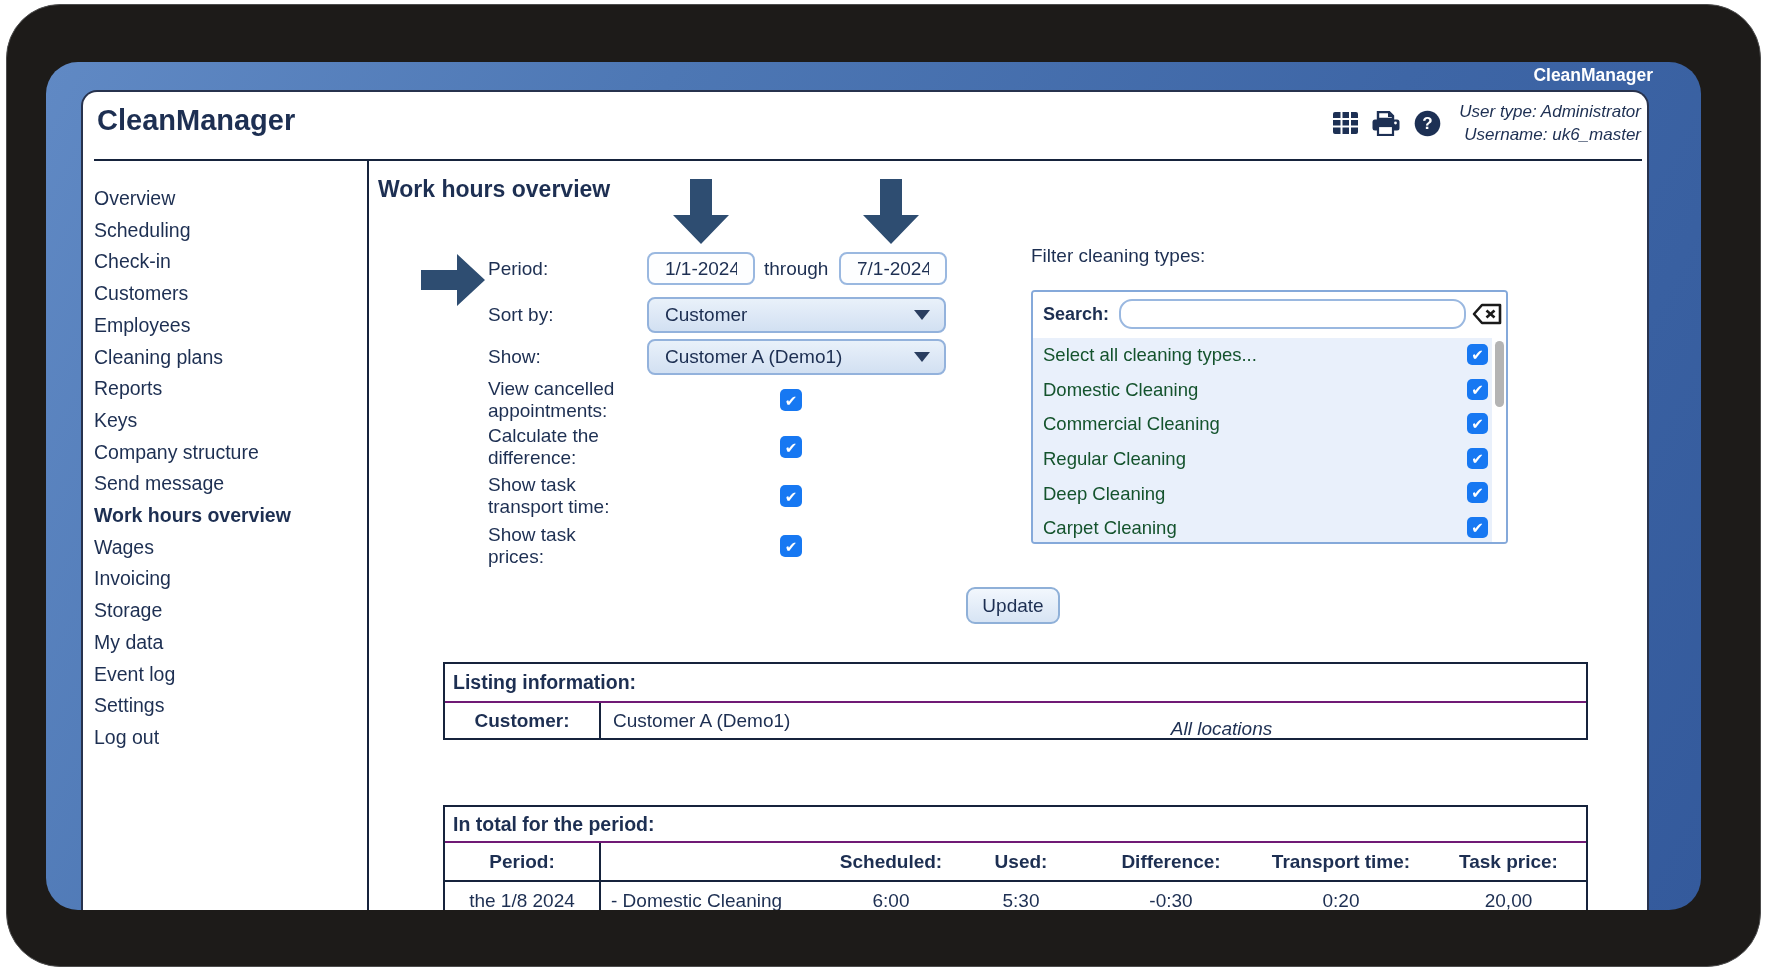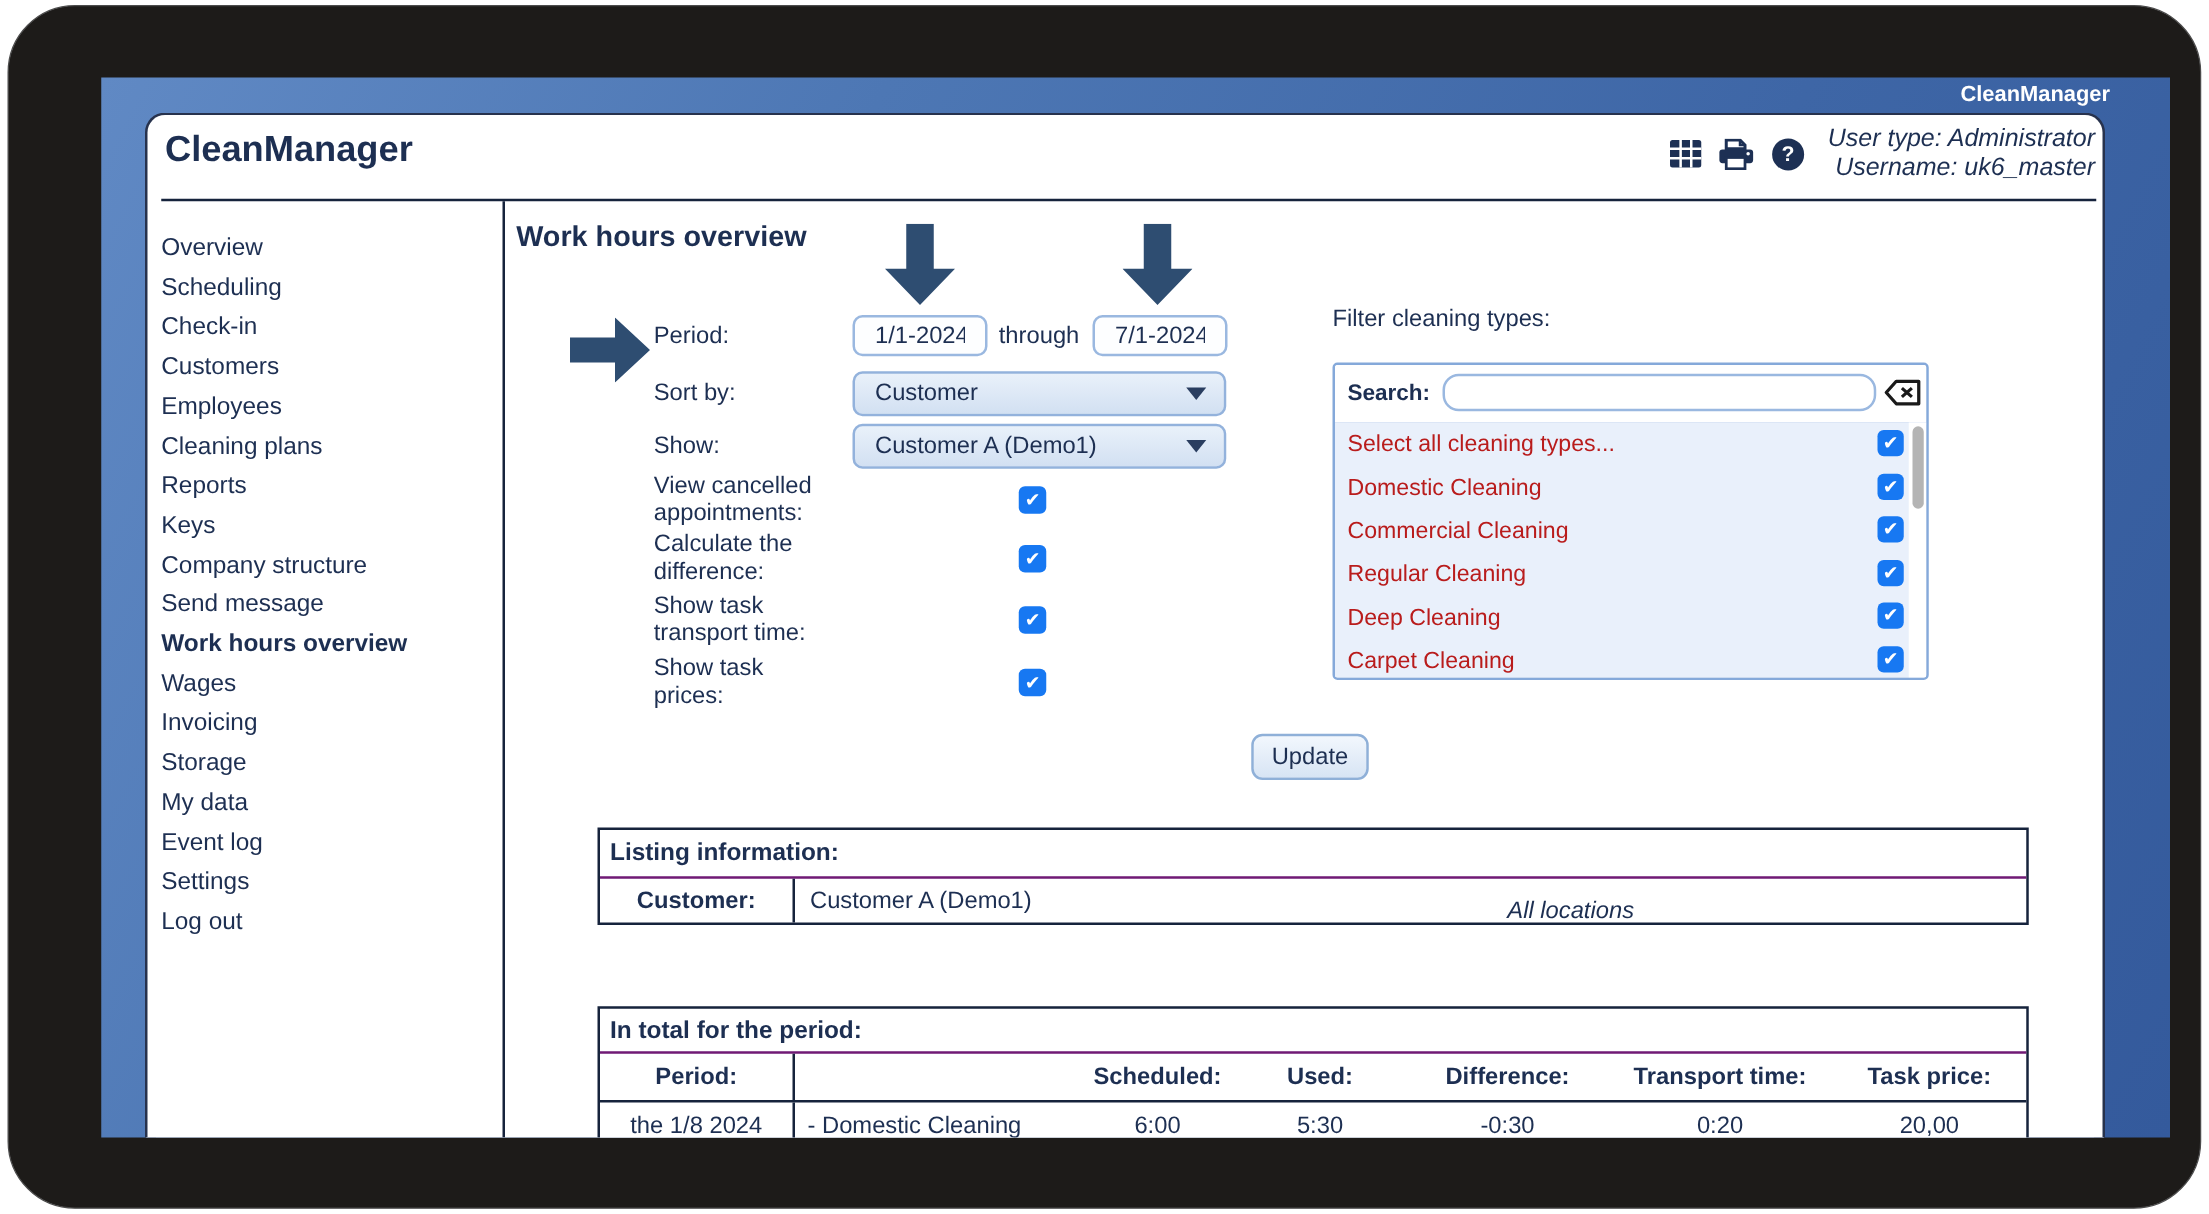--- a/index.html
+++ b/index.html
@@ -9,42 +9,43 @@
     font-family:"Liberation Sans","DejaVu Sans",sans-serif;
     color:#1d2f52;
   }
   
   .device-frame{
     position:absolute;left:6px;top:4px;right:6px;bottom:4px;
     background:#1d1b19;border-radius:54px;border:1px solid #4c4c4c;
   }
   
   .blue-panel{
-    position:absolute;left:74px;top:57px;width:1655px;height:848px;
+    position:absolute;left:39px;top:57px;width:1655px;height:848px;
     background:linear-gradient(118deg,#6089c4 0%,#4d77b4 30%,#3e66a6 65%,#345a9c 100%);
+    border-radius:32px;
   }
   .brand-bar-label{
     position:absolute;top:3px;right:48px;
     color:#ffffff;font-weight:bold;font-size:17.5px;font-style:normal;
   }
   
   .window{
     position:absolute;left:35px;top:28px;width:1568px;height:820px;
     background:#ffffff;border:2px solid #27324d;border-bottom:none;
     border-radius:16px 16px 0 0;box-sizing:border-box;overflow:hidden;
   }
   .win-title{
     position:absolute;left:14px;top:12px;font-size:29px;font-weight:bold;color:#1d2f52;
   }
   .header-right{
     position:absolute;right:6px;top:8px;display:flex;align-items:center;gap:13px;
   }
   .hdr-icons{display:flex;align-items:center;gap:11px;margin-right:4px;}
   .hdr-icon{width:30px;height:26px;display:flex;align-items:center;justify-content:center;cursor:pointer;}
-  .user-info{text-align:right;font-style:italic;font-size:20px;line-height:23px;color:#1d2f52;}
+  .user-info{text-align:right;font-style:italic;font-size:17px;line-height:23px;color:#1d2f52;}
   .hdr-divider{position:absolute;left:11px;right:5px;top:67px;height:2px;background:#16233c;}
 
   
   .sidebar{position:absolute;left:0;top:69px;width:284px;bottom:0;padding-top:22px;box-sizing:border-box;}
   .nav-item{
     padding-left:11px;font-size:19.5px;line-height:31.7px;color:#1d2f52;
     white-space:nowrap;cursor:pointer;
   }
   .nav-item.active{font-weight:bold;}
   .side-divider{position:absolute;left:284px;top:69px;width:2px;bottom:0;background:#16233c;}
@@ -81,21 +82,21 @@
   }
   .filter-search-row{position:relative;height:46px;border-bottom:2px solid #9dbbe2;background:#ffffff;}
   .filter-search-label{position:absolute;left:10px;top:0;height:44px;display:flex;align-items:center;font-size:18px;font-weight:bold;color:#1d2f52;}
   .filter-search-input{
     position:absolute;left:86px;top:7px;width:347px;height:30px;box-sizing:border-box;
     border:2px solid #9ab8e0;border-radius:13px;font-family:inherit;font-size:17px;color:#1d2f52;padding:0 10px;outline:none;background:#fff;
   }
   .filter-clear{position:absolute;left:438px;top:9px;width:32px;height:26px;cursor:pointer;}
   .filter-list{position:absolute;left:0;right:0;top:46px;bottom:0;background:#e9f0fb;}
   .filter-item{position:relative;height:34.6px;display:flex;align-items:center;cursor:pointer;}
-  .filter-item-label{padding-left:10px;font-size:18.5px;color:#b91c1c;}
+  .filter-item-label{padding-left:10px;font-size:18.5px;color:#14532d;}
   .filter-item .cbx{right:18px;top:6px;width:21px;height:21px;}
   .filter-scroll-gutter{position:absolute;right:0;top:0;bottom:0;width:14px;background:#ffffff;}
   .filter-scroll-thumb{position:absolute;right:2px;top:3px;width:9px;height:66px;background:#b4b4b4;border-radius:5px;cursor:grab;}
 
   
   .update-btn{
     position:absolute;left:883px;top:495px;width:94px;height:37px;box-sizing:border-box;
     border:2px solid #8fb0d8;border-radius:9px;
     background:linear-gradient(#f2f7fd,#d7e4f4);
     font-family:Liberation Sans, sans-serif;font-size:19px;color:#1d2f52;cursor:pointer;

